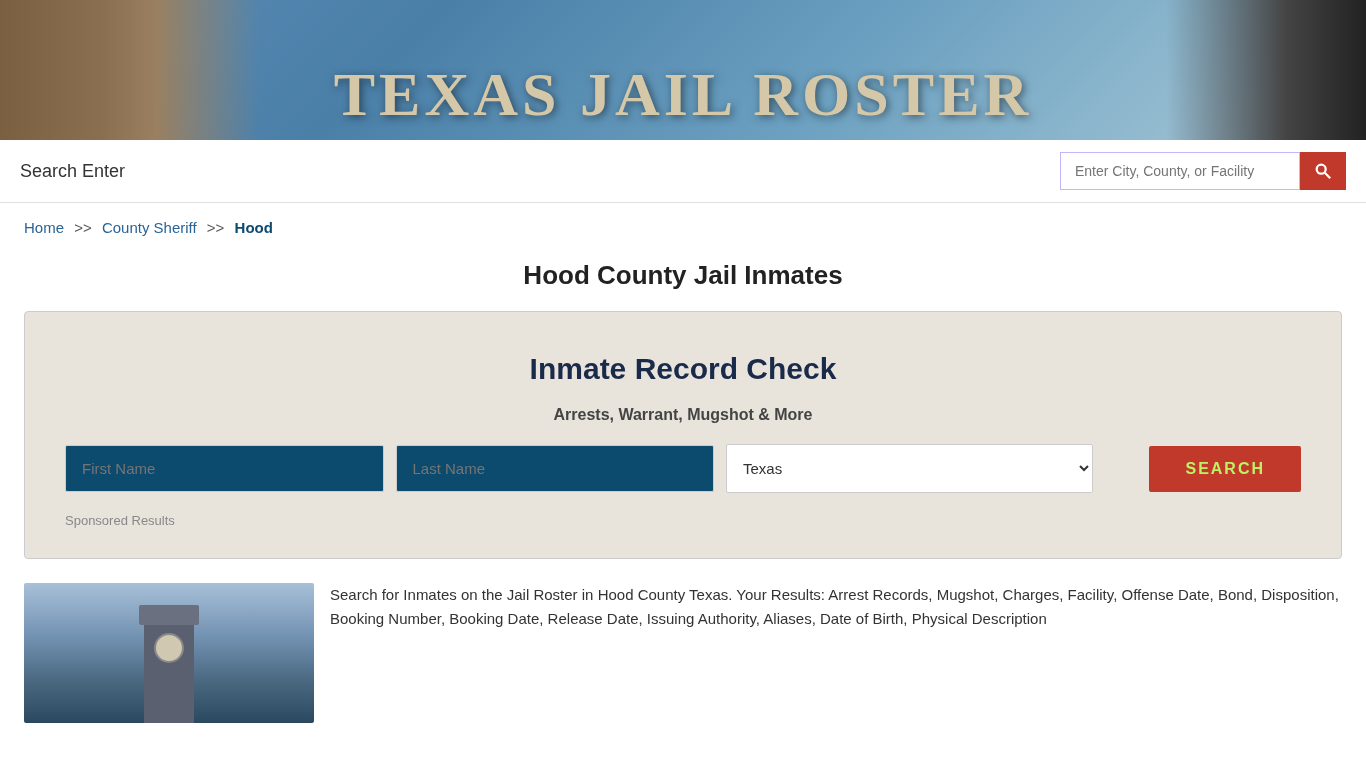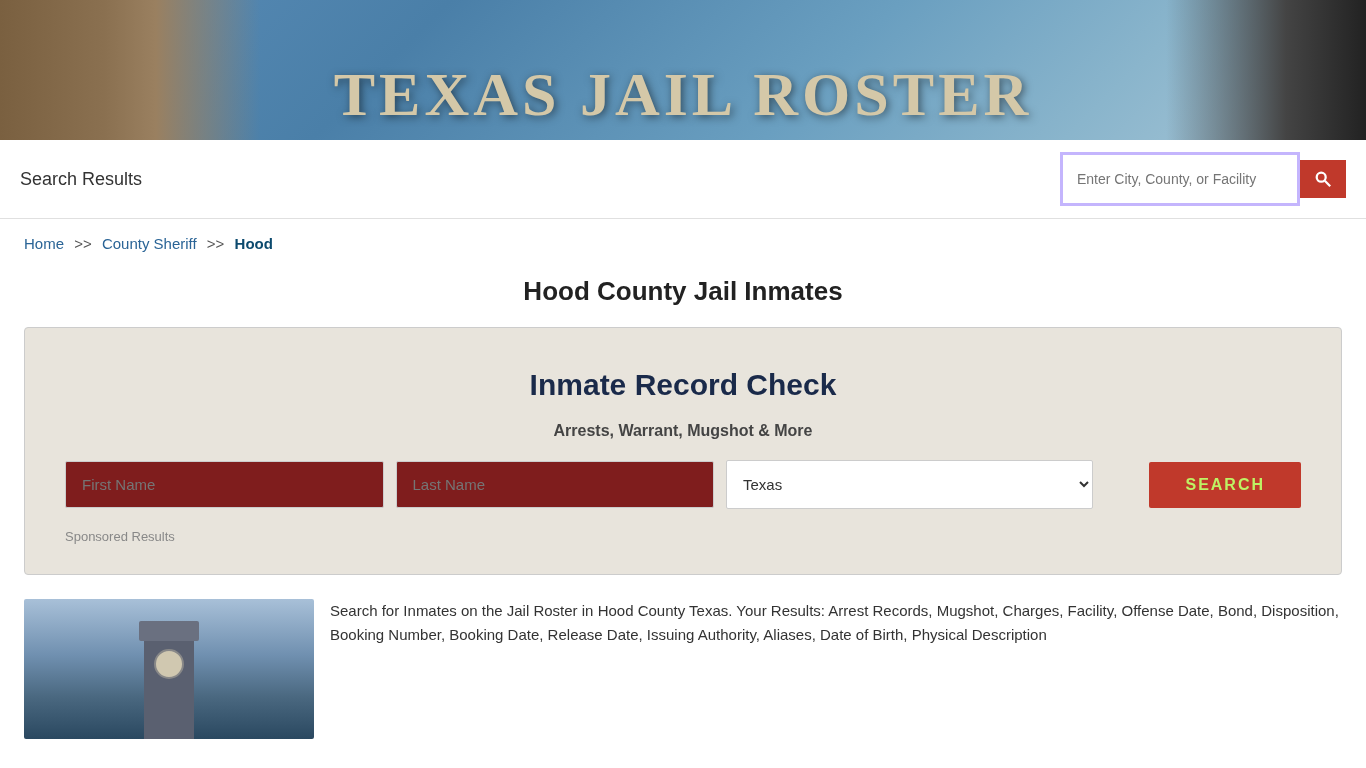--- a/index.html
+++ b/index.html
@@ -79,22 +79,22 @@
       cursor: pointer;
       font-family: Arial, sans-serif;
       border-radius: 0 4px 4px 0;
     }
     .nav-search-wrap {
       display: flex;
       align-items: center;
       margin-left: 4px;
     }
     .nav-search-input {
-      border: 3px solid #c4b5fd;
-      padding: 16px 14px;
+      border: 1px solid #c4b5fd;
+      padding: 10px 14px;
       font-size: 14px;
       width: 240px;
       outline: none;
       font-family: Arial, sans-serif;
       color: #999;
     }
     .nav-search-btn {
       background: #c0392b;
       border: none;
       color: #fff;
@@ -166,21 +166,21 @@
       align-items: center;
       margin-bottom: 20px;
     }
     .record-input {
       flex: 1;
       border: 1px solid #ccc;
       padding: 14px 16px;
       font-size: 15px;
       font-family: Arial, sans-serif;
       color: #999;
-      background: #7f1d1d;
+      background: #0c4a6e;
       outline: none;
       border-radius: 2px;
     }
     .record-select {
       flex: 1.2;
       border: 1px solid #ccc;
       padding: 14px 12px;
       font-size: 15px;
       font-family: Arial, sans-serif;
       color: #333;
@@ -280,21 +280,21 @@
 </head>
 <body>
 
 <div class="banner">
   <div class="banner-bg-left"></div>
   <div class="banner-bg-right"></div>
   <div class="banner-title">Texas Jail Roster</div>
 </div>
 
 <div class="navbar">
-  <span class="navbar-brand">Search Results</span>
+  <span class="navbar-brand">Search Enter</span>
   <div class="nav-search-wrap">
     <input class="nav-search-input" type="text" placeholder="Enter City, County, or Facility" style="">
     <button class="nav-search-btn">
       <svg class="search-icon-svg" viewBox="0 0 20 20">
         <circle cx="8" cy="8" r="5"></circle>
         <line x1="12" y1="12" x2="18" y2="18"></line>
       </svg>
     </button>
   </div>
 </div>

